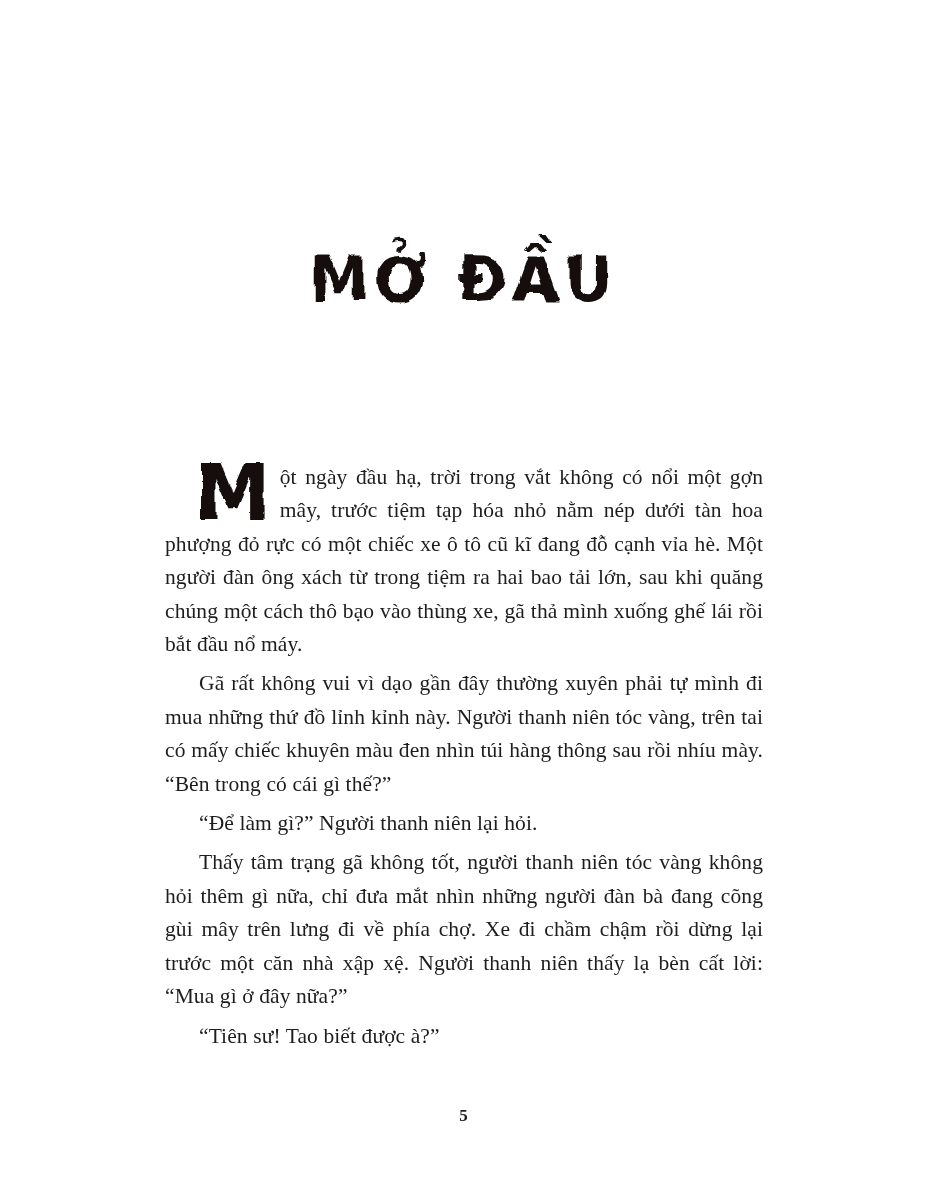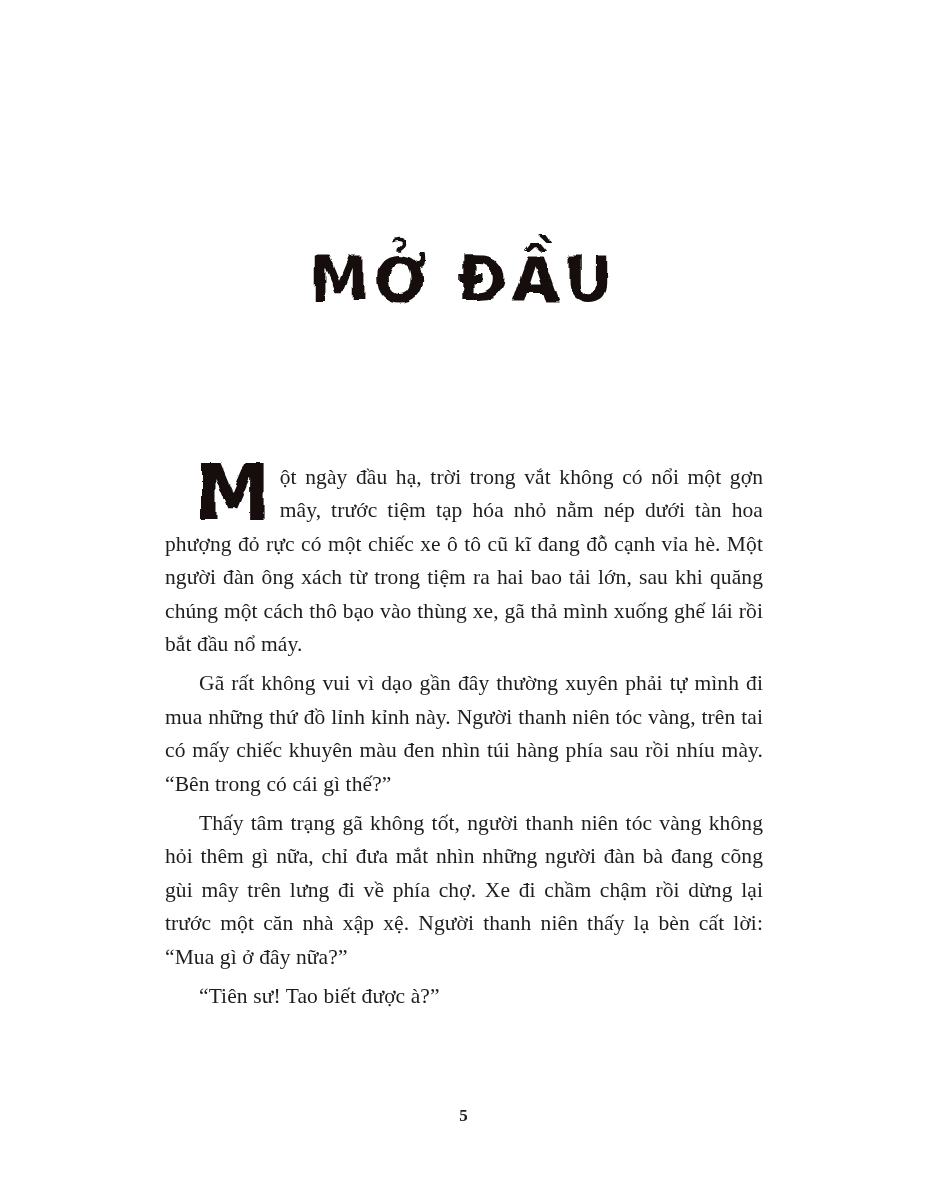--- a/index.html
+++ b/index.html
@@ -81,23 +81,24 @@
   </filter>
 </svg>
 
 <div class="page">
 
   <h1 class="chapter-title">MỞ ĐẦU</h1>
 
   <div class="body-text">
     <p class="first"><span class="dropcap">M</span><span>ột ngày đầu hạ, trời trong vắt không có nổi một gợn mây, trước tiệm tạp hóa nhỏ nằm nép dưới tàn hoa phượng đỏ rực có một chiếc xe ô tô cũ kĩ đang đỗ cạnh vỉa hè. Một người đàn ông xách từ trong tiệm ra hai bao tải lớn, sau khi quăng chúng một cách thô bạo vào thùng xe, gã thả mình xuống ghế lái rồi bắt đầu nổ máy.</span></p>
 
-    <p>Gã rất không vui vì dạo gần đây thường xuyên phải tự mình đi mua những thứ đồ lỉnh kỉnh này. Người thanh niên tóc vàng, trên tai có mấy chiếc khuyên màu đen nhìn túi hàng phía sau rồi nhíu mày. “Bên trong có cái gì thế?”</p>
+    <p>Gã rất không vui vì dạo gần đây thường xuyên phải tự mình đi mua những thứ đồ lỉnh kỉnh này. Người thanh niên tóc vàng, trên tai có mấy chiếc khuyên màu đen nhìn túi hàng thông sau rồi nhíu mày. “Bên trong có cái gì thế?”</p>
 
 
+    <p>“Để làm gì?” Người thanh niên lại hỏi.</p>
 
     <p>Thấy tâm trạng gã không tốt, người thanh niên tóc vàng không hỏi thêm gì nữa, chỉ đưa mắt nhìn những người đàn bà đang cõng gùi mây trên lưng đi về phía chợ. Xe đi chầm chậm rồi dừng lại trước một căn nhà xập xệ. Người thanh niên thấy lạ bèn cất lời: “Mua gì ở đây nữa?”</p>
 
     <p>“Tiên sư! Tao biết được à?”</p>
   </div>
 
   <div class="page-number">5</div>
 
 </div>
 

